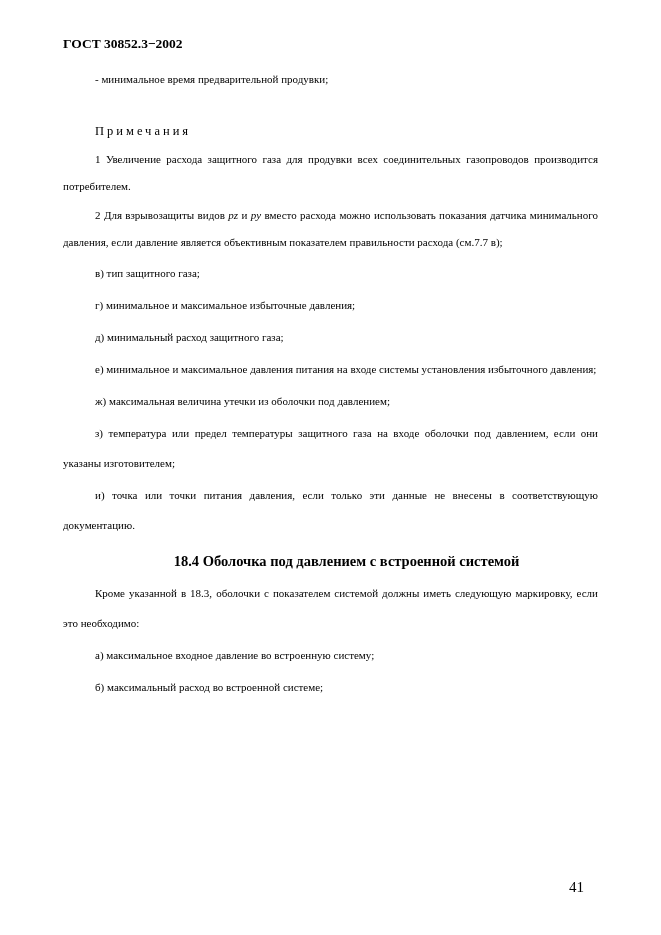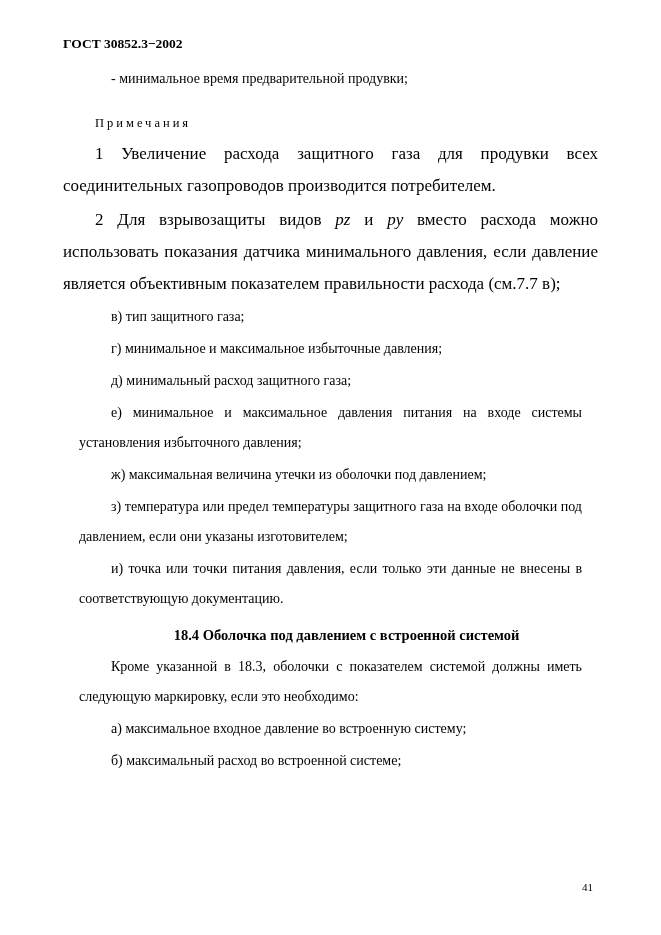--- a/index.html
+++ b/index.html
@@ -17,56 +17,56 @@
     box-sizing: border-box;
   }
   .hdr {
     text-align: left;
     font-weight: bold;
     font-size: 13.5px;
     line-height: 16px;
     margin-bottom: 12px;
   }
   p {
-    margin: 2px 16px;
-    font-size: 14px;
+    margin: 2px 0;
+    font-size: 11px;
     line-height: 30px;
     text-align: justify;
     text-indent: 32px;
   }
   .notes-title {
     font-size: 12.5px;
     line-height: 26px;
     letter-spacing: 3px;
     text-indent: 32px;
-    margin-top: 16px;
+    margin-top: 24px;
     margin-bottom: 2px;
     text-align: left;
   }
   .note {
-    font-size: 17px;
-    line-height: 32px;
+    font-size: 11px;
+    line-height: 27px;
     text-align: justify;
     text-indent: 32px;
     margin: 2px 0;
   }
   .em { font-style: italic; }
   .section-heading {
     font-size: 14.5px;
     line-height: 30px;
     font-weight: bold;
     text-indent: 32px;
     text-align: center;
     margin: 6px 0 2px 0;
   }
   .pageno {
     position: absolute;
     bottom: 40px;
-    right: 68px;
-    font-size: 11px;
+    right: 77px;
+    font-size: 15px;
     line-height: 16px;
   }
 </style>
 </head>
 <body>
 
 <div class="page">
 
   <div class="hdr">
     <span>ГОСТ 30852.3−2002</span>

